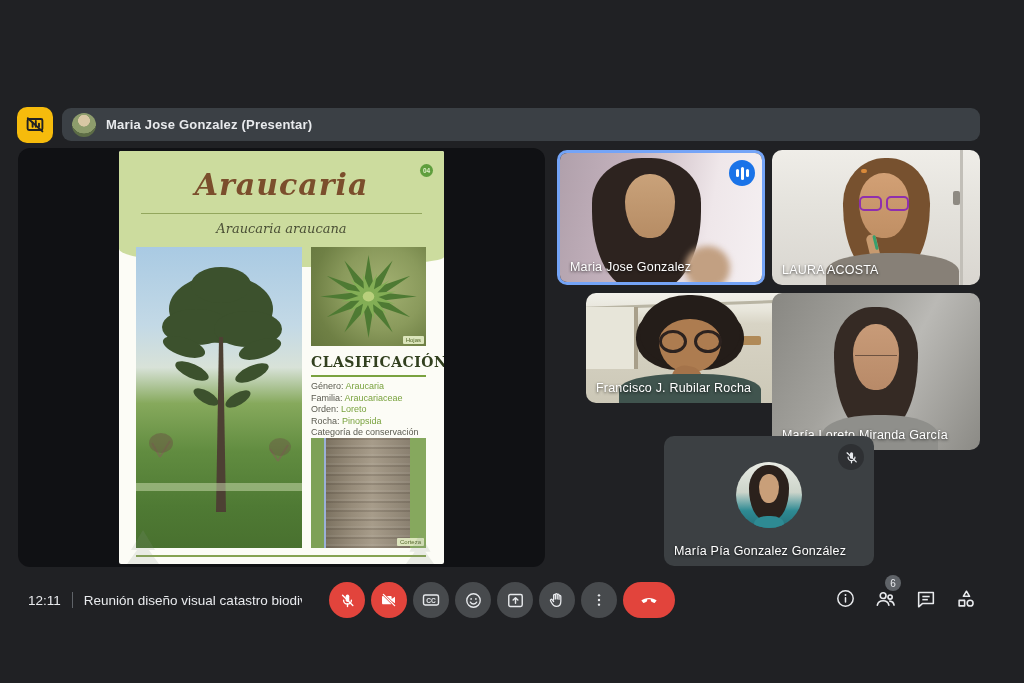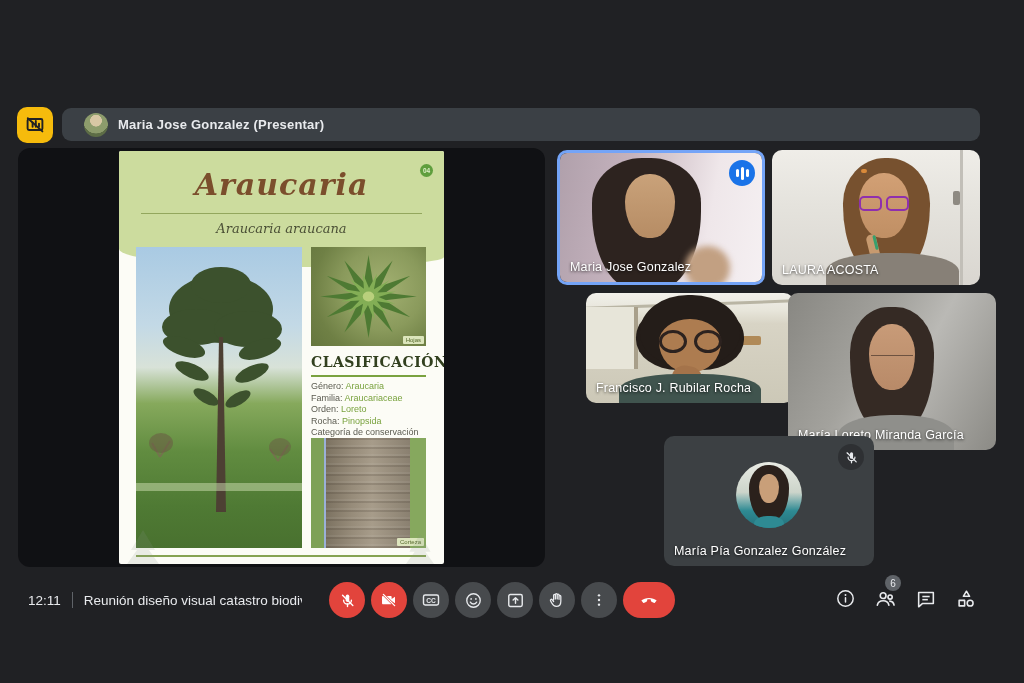--- a/index.html
+++ b/index.html
@@ -4,21 +4,21 @@
 <style>
   * { margin:0; padding:0; box-sizing:border-box; }
   html,body { width:1024px; height:683px; background:#202124; overflow:hidden;
     font-family:"Liberation Sans", sans-serif; }
   .stage { position:relative; width:1024px; height:683px; background:#202124; }
 
   
   .yellow-btn { position:absolute; left:17px; top:107px; width:36px; height:36px;
     background:#f6bb0c; border-radius:10px; display:flex; align-items:center; justify-content:center; cursor:pointer; }
   .presenter-pill { position:absolute; left:62px; top:108px; width:918px; height:33px;
-    background:#3b4045; border-radius:9px; display:flex; align-items:center; padding:0 22px; gap:10px; }
+    background:#3b4045; border-radius:9px; display:flex; align-items:center; padding:0 10px; gap:10px; }
   .presenter-avatar { width:24px; height:24px; border-radius:50%;
     background:radial-gradient(circle at 50% 32%, #d8c7a4 0 28%, #8d9c6c 30% 62%, #5d6d46 64%); }
   .presenter-name { color:#e8eaed; font-size:13px; font-weight:bold; letter-spacing:.2px; }
 
   
   .share { position:absolute; left:18px; top:148px; width:527px; height:419px;
     background:#101114; border-radius:12px; overflow:hidden; }
   .slide { position:absolute; left:101px; top:3px; width:325px; height:413px;
     background:#fcfcf6; border-radius:2px; overflow:hidden; }
   .slide-header { position:absolute; left:0; top:0; width:100%; height:116px; background:#ccdc9e;
@@ -54,21 +54,21 @@
   .clasif-cat { color:#5b5b50; }
   .clasif-danger { color:#e4606d; }
   .slide-bottom-rule { position:absolute; left:17px; top:404px; width:290px; height:2px; background:#86a352; }
   .watermark { position:absolute; bottom:0; opacity:.16; }
 
   
   .tile { position:absolute; border-radius:10px; overflow:hidden; cursor:pointer; }
   .t1 { left:557px; top:150px; width:208px; height:135px; border:3px solid #74a4f7; }
   .t2 { left:772px; top:150px; width:208px; height:135px; }
   .t3 { left:586px; top:293px; width:208px; height:110px;text-align:right; }
-  .t4 { left:788px; top:293px; width:208px; height:157px; }
+  .t4 { left:772px; top:293px; width:208px; height:157px; }
   .t5 { left:664px; top:436px; width:210px; height:130px; background:#3c4043; }
   .scene { position:absolute; inset:0; }
   .sc1 { background:linear-gradient(100deg,#b0a0ab 0%,#c4b2bd 32%,#d9ccd2 52%,#efe7ea 72%,#f5f0f2 100%); }
   .sc2 { background:linear-gradient(180deg,#efede8 0%,#e5e3dd 40%,#d9d6d0 100%); }
   .sc3 { background:linear-gradient(180deg,#f1f0ea 0%,#e7e5da 16%,#d8d4c5 28%,#ccc8b7 100%); }
   .sc4 { background:linear-gradient(118deg,#888782 0%,#a3a29d 38%,#bab9b5 58%,#8b8a85 100%); }
   .blob { position:absolute; }
   .name-chip { position:absolute; left:10px; bottom:8px; color:#fff; font-size:12.5px;
     text-shadow:0 1px 3px rgba(0,0,0,.75); letter-spacing:.2px; }
   .audio-ind { position:absolute; top:7px; right:7px; width:26px; height:26px; border-radius:50%;

